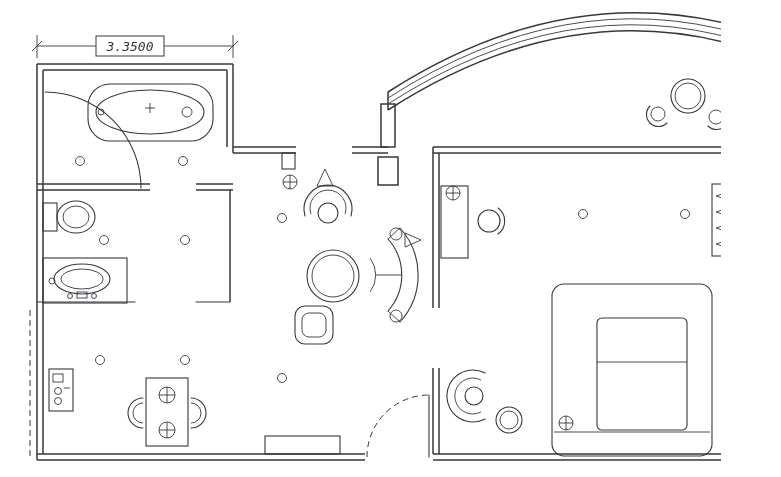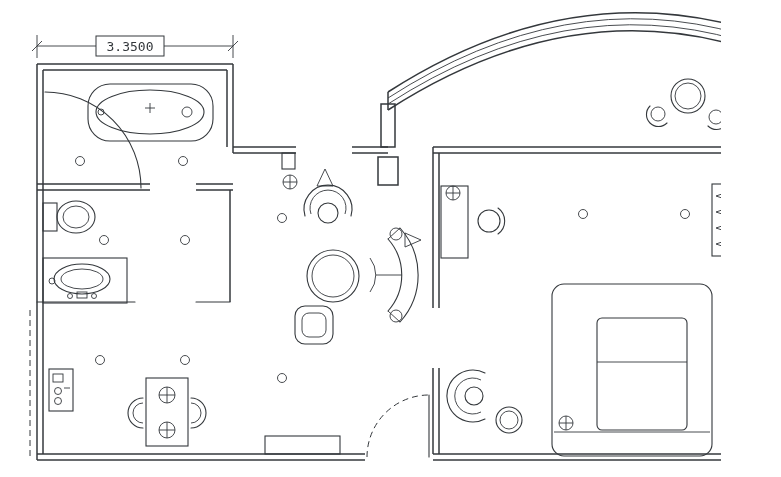--- a/index.html
+++ b/index.html
@@ -1,16 +1,16 @@
 <!DOCTYPE html>
 <html style="--line: #34383c; --background: #ffffff;"><head>
 <meta charset="utf-8">
 <style>
   html,body{margin:0;padding:0;background:var(--background,#fff);}
-  .canvas{position:relative;width:721px;height:477px;background:var(--background,#fff);overflow:hidden;}
+  .canvas{position:relative;width:721px;height:477px;background:var(--background,#fff);overflow:hidden;font-style:italic;}
   svg{color:var(--line,#34383c);display:block;}
   svg .ln{stroke:currentColor;fill:none;stroke-width:1.1;stroke-linecap:round;}
   svg .wall{stroke:currentColor;fill:none;stroke-width:1.5;stroke-linecap:butt;}
   svg .thin{stroke:currentColor;fill:none;stroke-width:0.9;}
   svg .dash{stroke:currentColor;fill:none;stroke-width:1;stroke-dasharray:6 4;}
   svg .mask{fill:var(--background,#fff);stroke:currentColor;stroke-width:1;}
   svg text{font-family:"DejaVu Sans Mono","Liberation Mono",monospace;font-size:13px;fill:currentColor;stroke:none;}
 </style>
 </head>
 <body>

